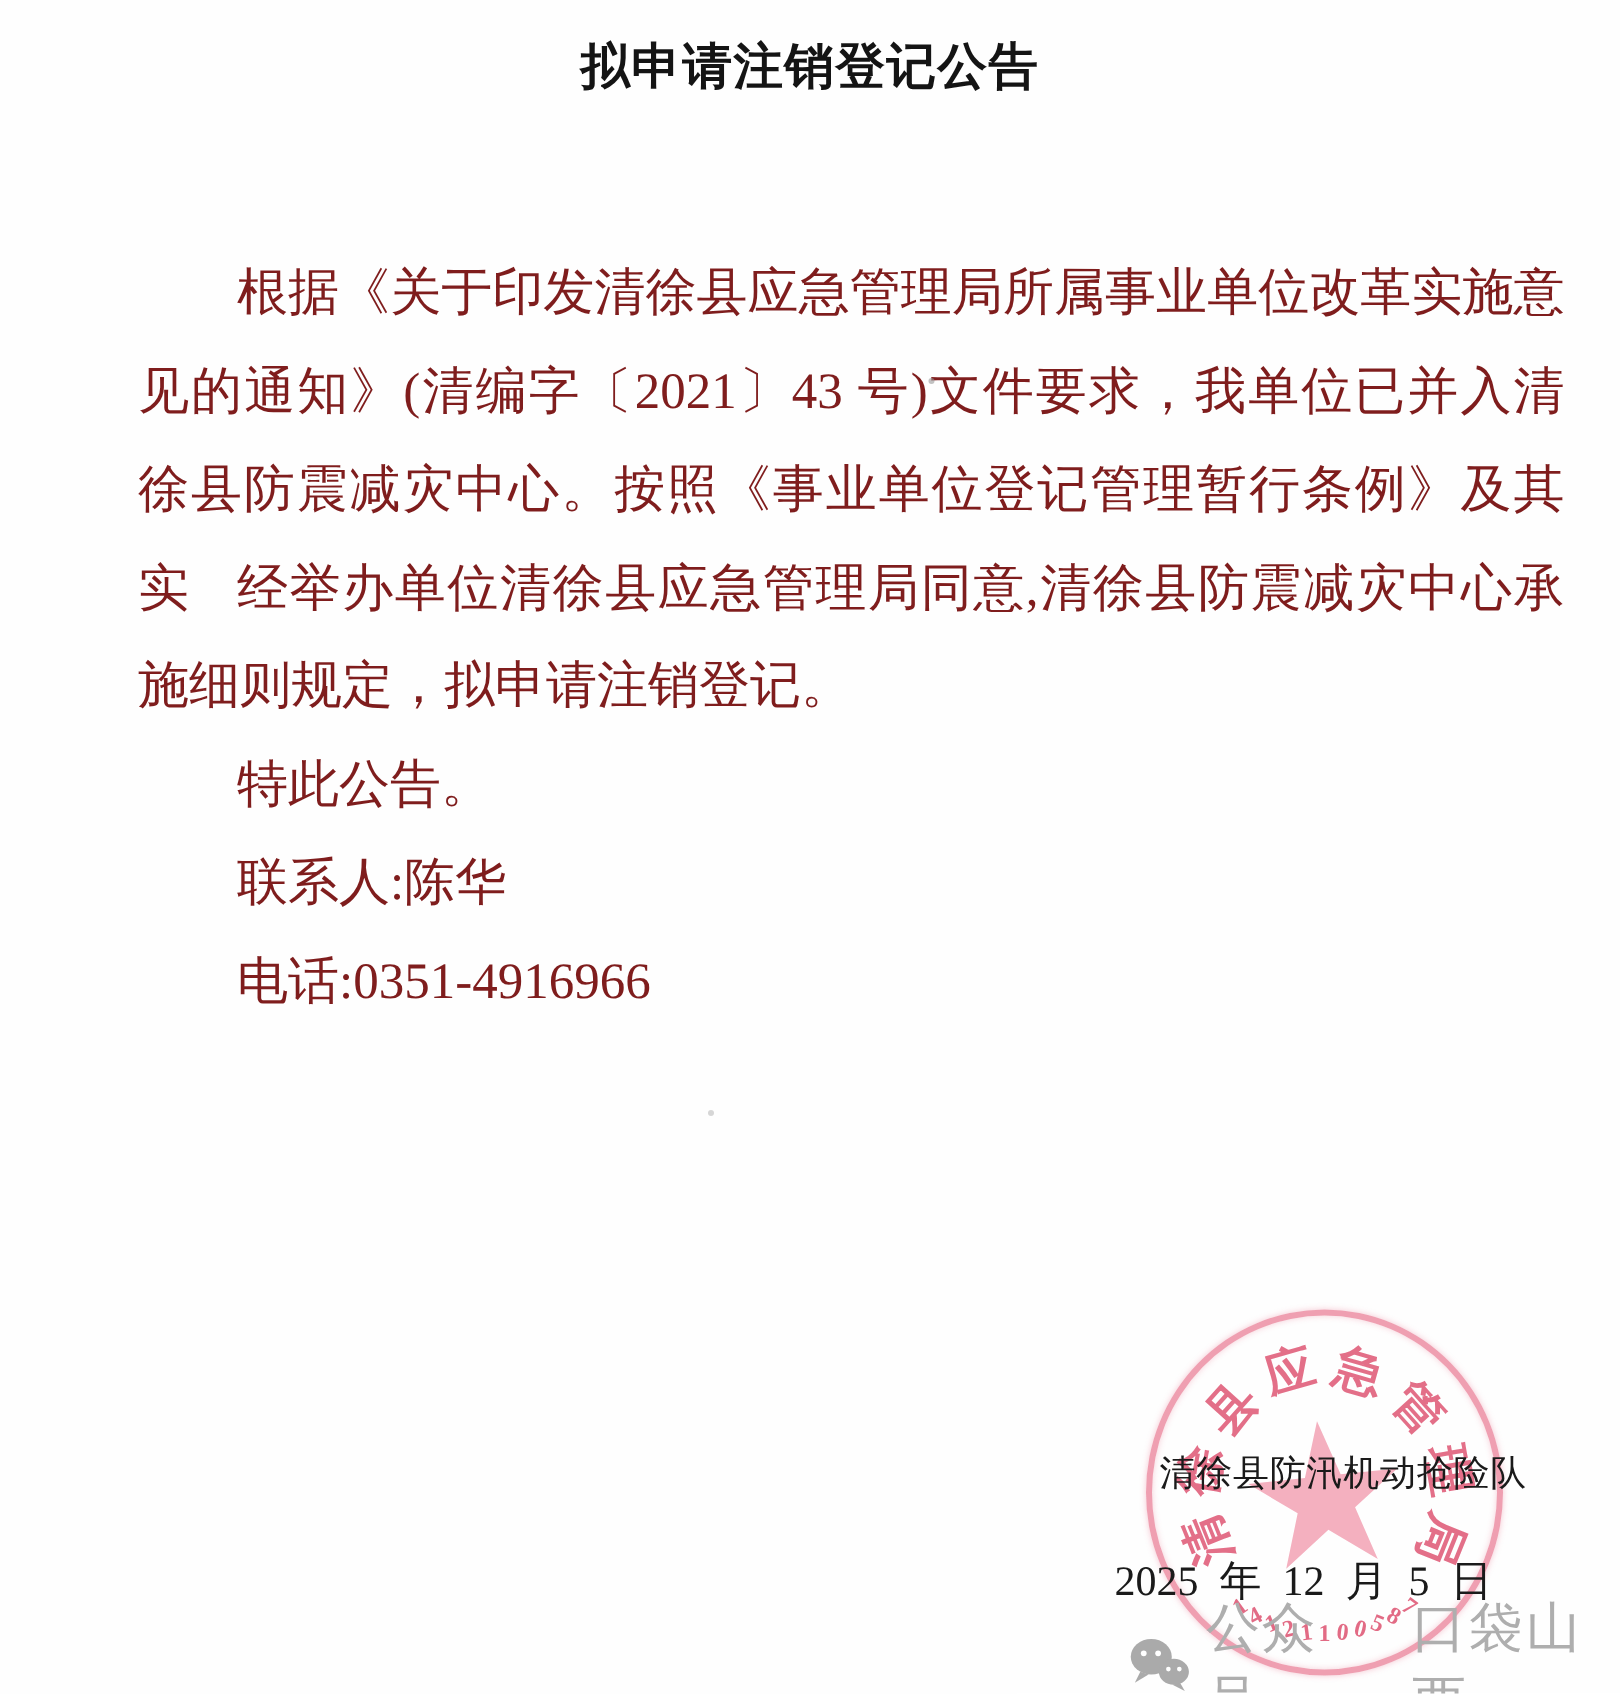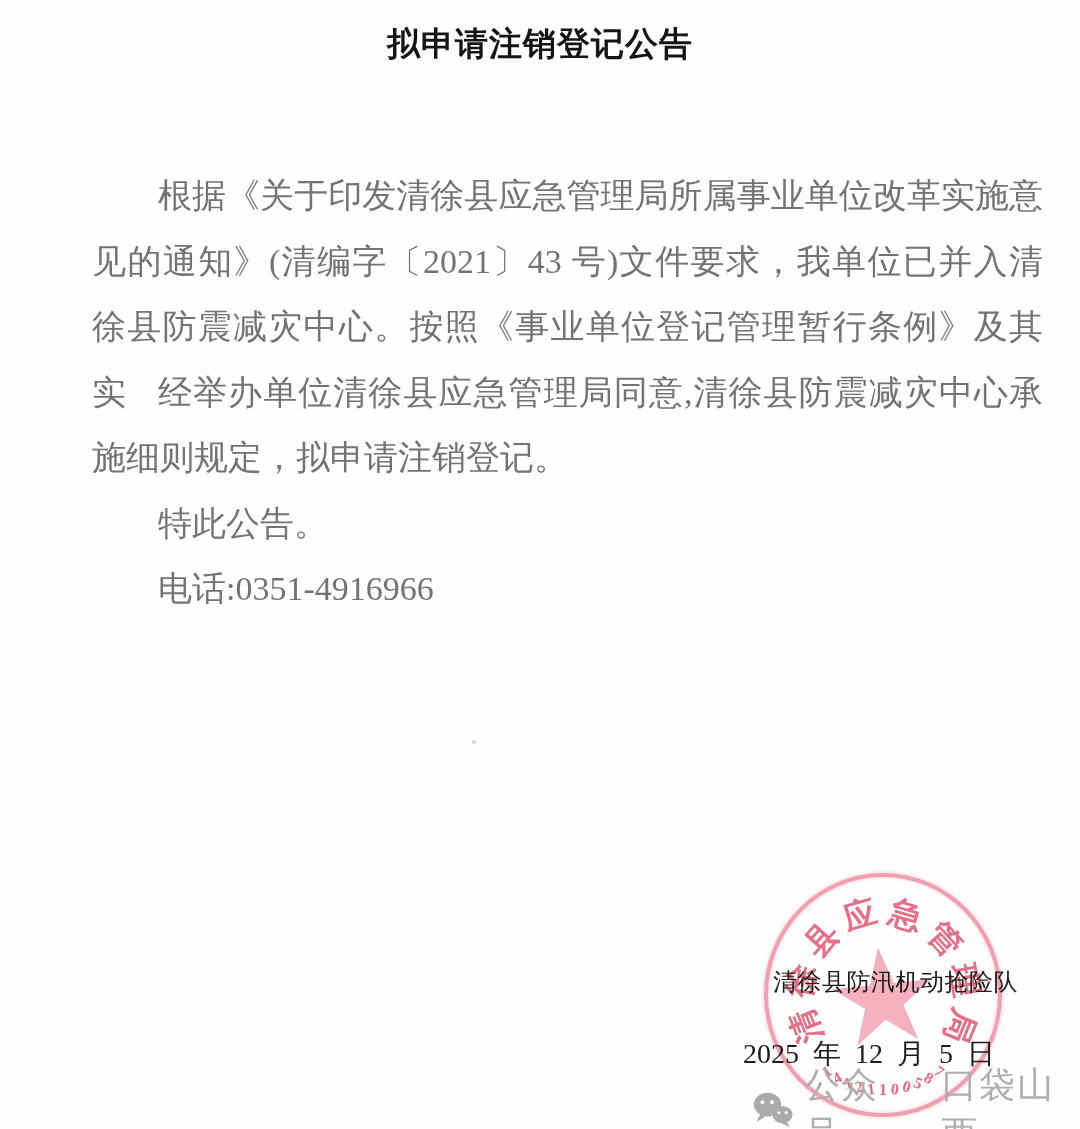--- a/index.html
+++ b/index.html
@@ -3,21 +3,21 @@
 <meta charset="utf-8">
 <style>
   html,body{margin:0;padding:0;}
   body{width:1080px;height:1129px;background:#ffffff;position:relative;overflow:hidden;
        font-family:"Liberation Serif",serif;}
   .page{position:absolute;inset:0;background:#fefefe;}
   .title{position:absolute;top:22px;left:0;width:1080px;margin:0;text-align:center;
          font-size:33px;font-weight:bold;color:#141414;letter-spacing:1px;
          font-family:"Liberation Serif",serif;}
   .body-block{position:absolute;top:163px;left:92px;width:951px;font-size:34px;
-         line-height:65.5px;color:#737373;}
+         line-height:65.5px;color:#7f1d1d;}
   .ln{margin:0;padding:0;height:65.5px;}
   .just{text-align:justify;text-align-last:justify;}
   .indent{text-indent:66px;}
   .sig{position:absolute;top:966px;right:62px;font-size:24px;color:#1a1a1a;
        letter-spacing:0.5px;z-index:3;}
   .date{position:absolute;top:1035px;right:85px;font-size:28px;color:#1a1a1a;
        word-spacing:7px;z-index:3;}
   .stamp{position:absolute;left:764px;top:873px;width:230px;height:236px;
        border:4px solid rgba(228,95,125,0.60);border-radius:50%;z-index:2;
        box-shadow:0 0 4px rgba(228,95,125,0.35), inset 0 0 4px rgba(228,95,125,0.30);}
@@ -43,20 +43,21 @@
 
   <h1 class="title">拟申请注销登记公告</h1>
 
   <div class="body-block">
     <p class="ln indent just">根据《关于印发清徐县应急管理局所属事业单位改革实施意</p>
     <p class="ln just">见的通知》(清编字〔2021〕43 号)文件要求，我单位已并入清</p>
     <p class="ln just">徐县防震减灾中心。按照《事业单位登记管理暂行条例》及其实</p>
     <p class="ln indent just">经举办单位清徐县应急管理局同意,清徐县防震减灾中心承</p>
     <p class="ln">施细则规定，拟申请注销登记。</p>
     <p class="ln indent">特此公告。</p>
+    <p class="ln indent">联系人:陈华</p>
     <p class="ln indent">电话:0351-4916966</p>
   </div>
 
   <div class="stamp">
     <svg class="star" viewBox="0 0 100 100" width="104" height="104">
       <polygon points="50,4 61.5,39.5 98,39.5 68.5,61.5 79.5,96 50,74 20.5,96 31.5,61.5 2,39.5 38.5,39.5" fill="#ec7b95" opacity="0.60"></polygon>
     </svg>
   <span class="char" style="transform: rotate(-112deg) translateY(-83px);">清</span>
       <span class="char" style="transform: rotate(-80deg) translateY(-83px);">徐</span>
       <span class="char" style="transform: rotate(-48deg) translateY(-83px);">县</span>

